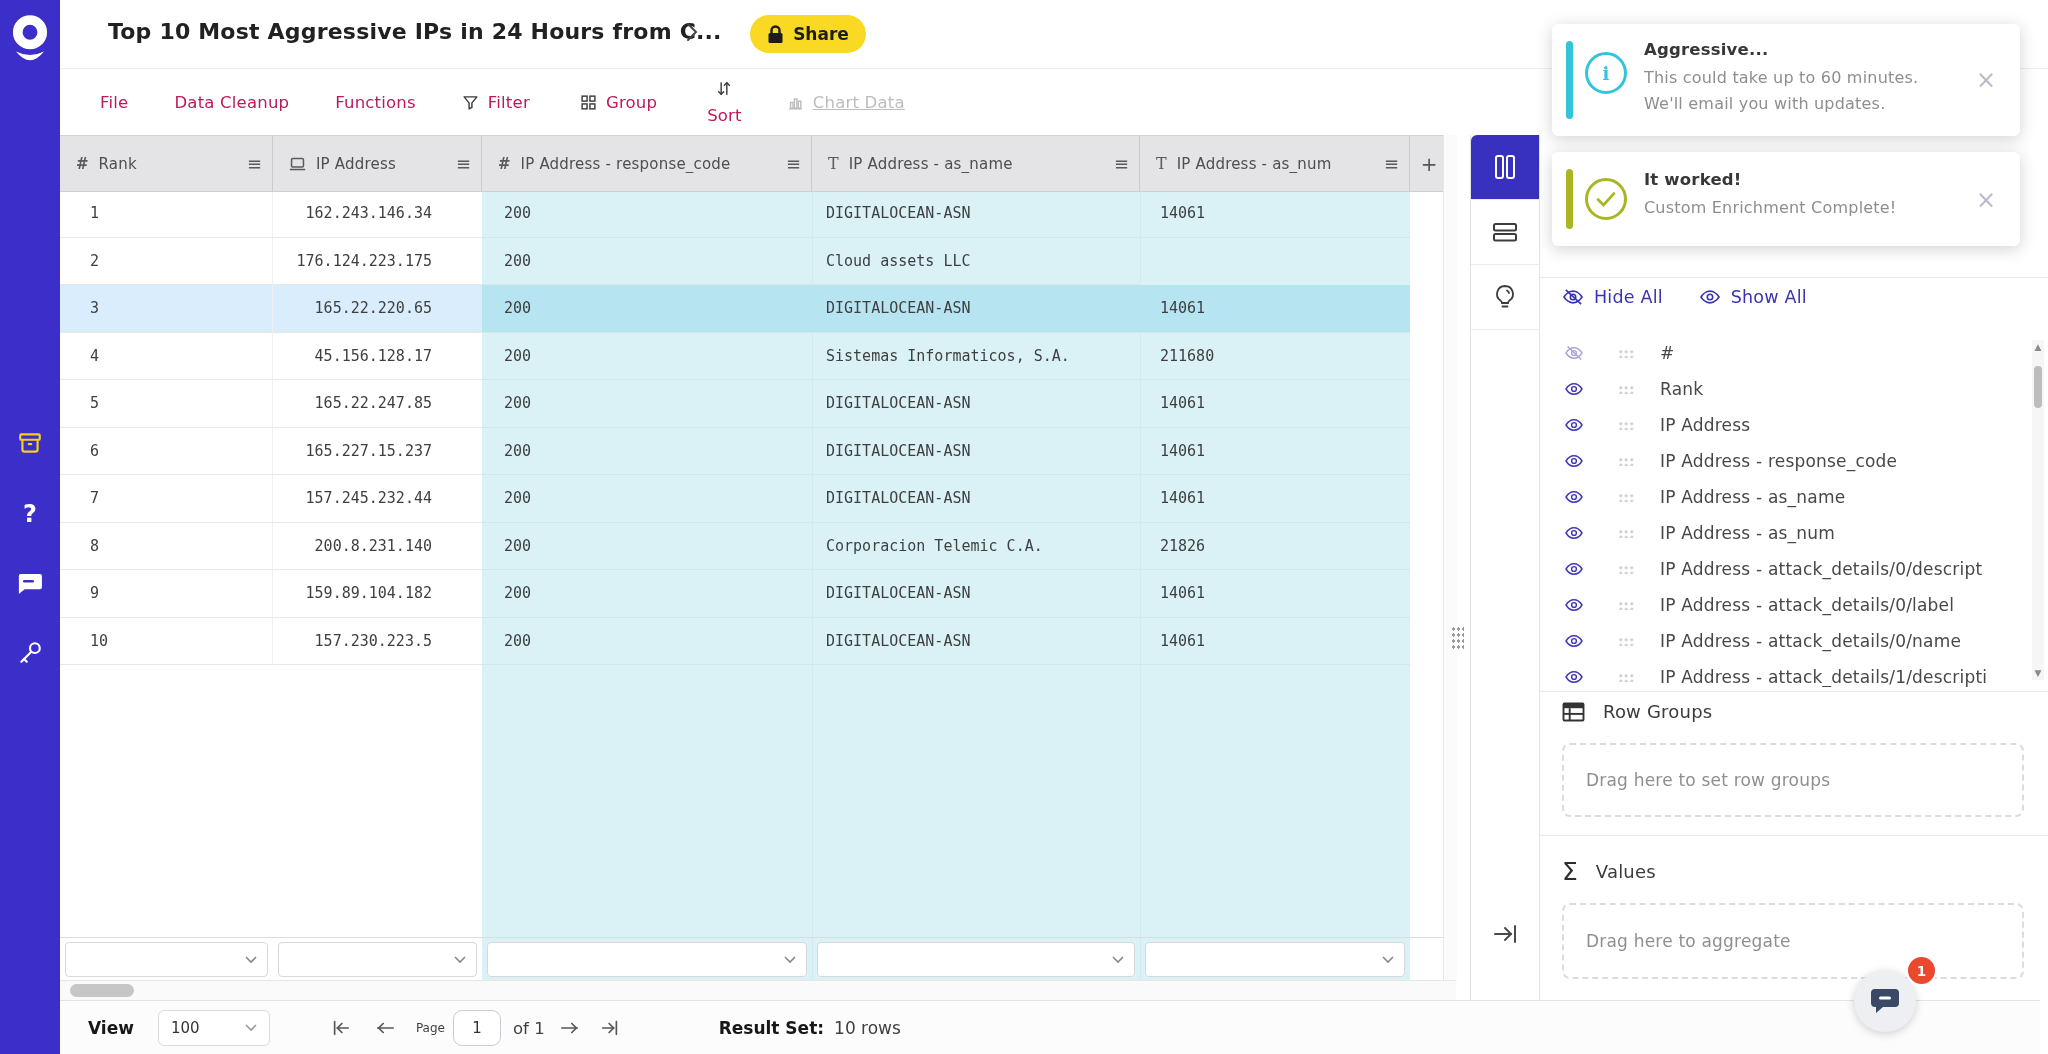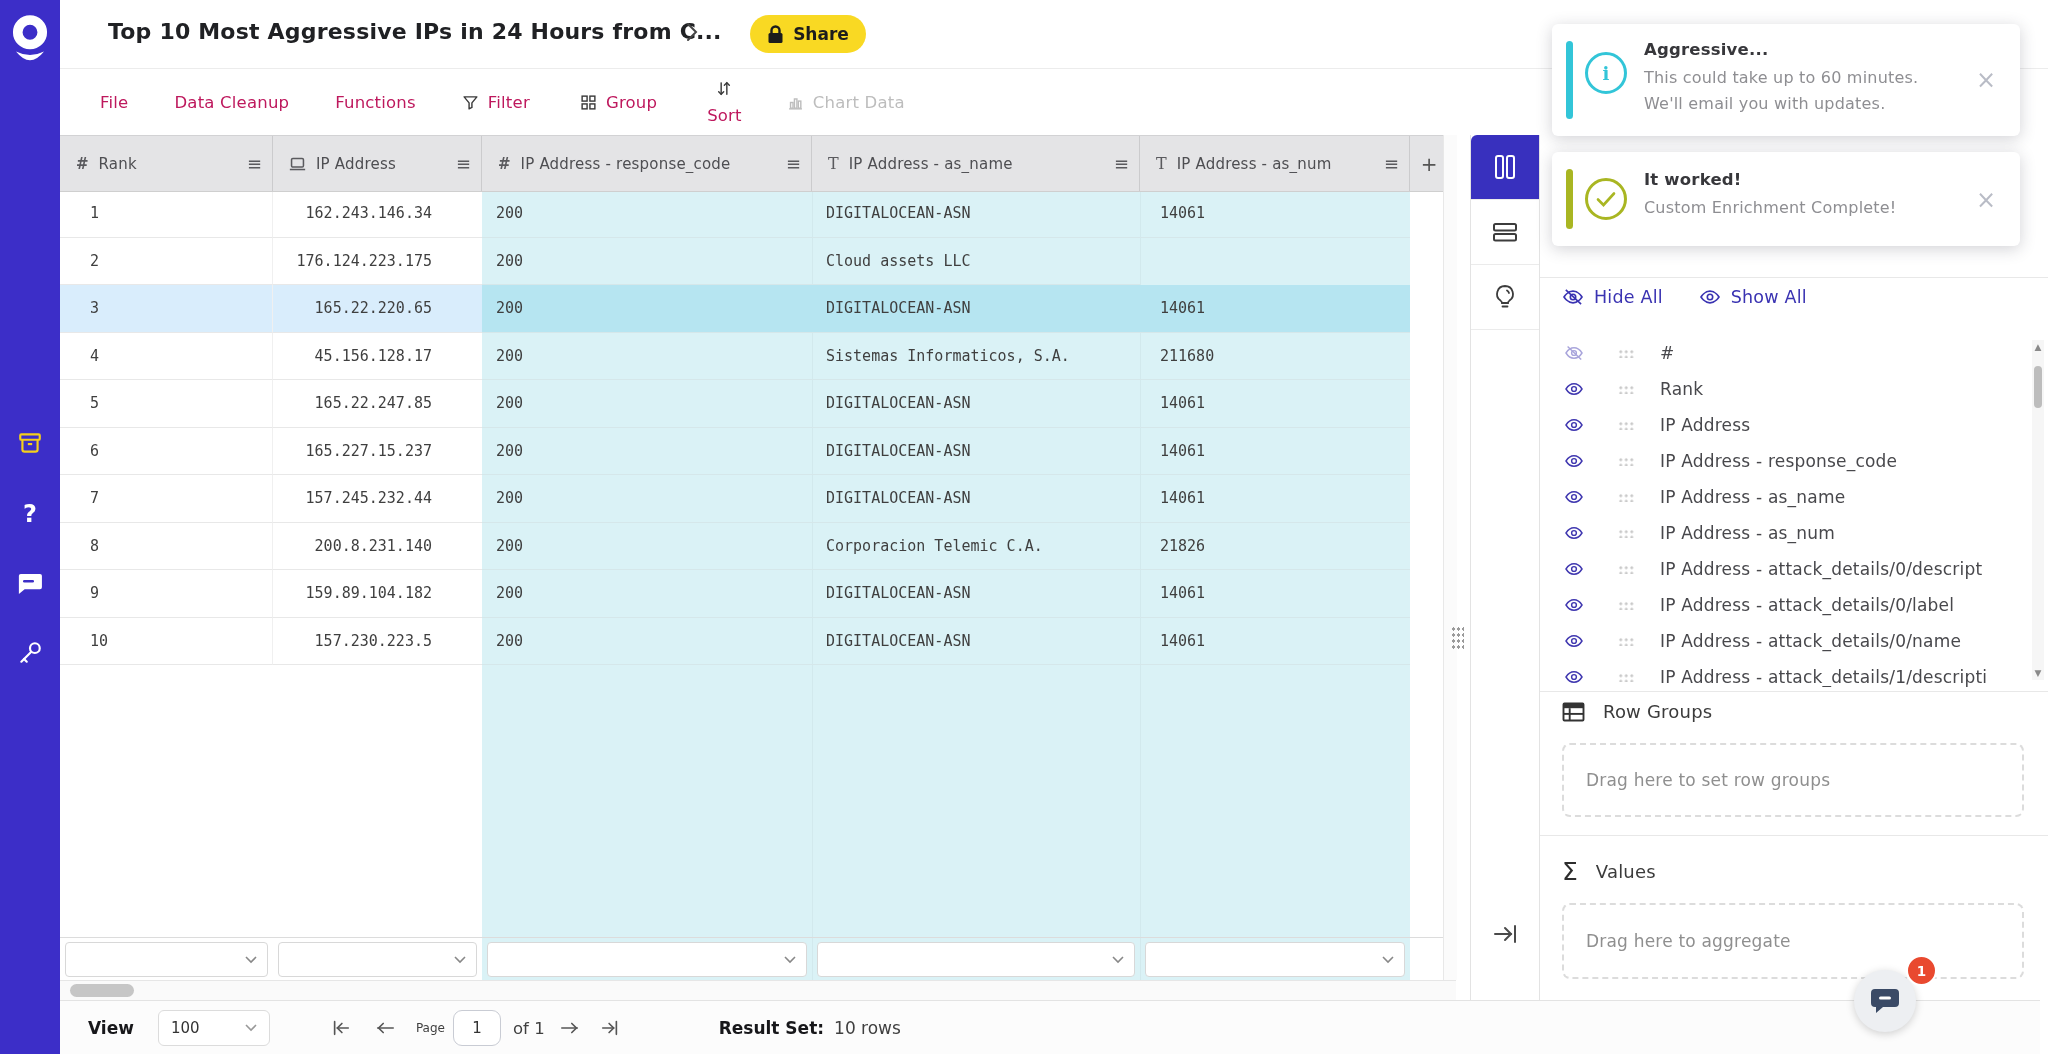--- a/index.html
+++ b/index.html
@@ -17,41 +17,41 @@
   .title-chev{position:absolute;left:624px;top:20px;}
   .share-btn{position:absolute;left:690px;top:15px;width:116px;height:38px;background:#F9D923;border-radius:19px;
     display:flex;align-items:center;justify-content:center;gap:9px;cursor:pointer;}
   .share-btn span{font-size:17px;font-weight:600;color:#1c1c1c;}
 
   
   .menubar{left:60px;top:69px;width:1988px;height:66px;background:#fff;display:flex;align-items:center;}
   .menu-item{display:flex;align-items:center;gap:9px;font-size:16.5px;color:#be185d;cursor:pointer;letter-spacing:.2px;}
   .menu-item.disabled{color:#BDBDBD;cursor:default;}
   .mi-file{margin-left:40px;} .mi-dc{margin-left:46px;} .mi-fn{margin-left:46px;}
-  .mi-filter{margin-left:46px;} .mi-group{margin-left:50px;} .mi-sort{margin-left:50px;flex-direction:column;} .mi-chart{margin-left:45px;}
+  .mi-filter{margin-left:46px;} .mi-group{margin-left:50px;} .mi-sort{margin-left:50px;flex-direction:column;} .mi-chart{margin-left:45px;text-decoration:underline;}
 
   
   .tbl-header{left:60px;top:135px;width:1383px;height:55px;background:#E4E4E6;border-top:1px solid #D2D2D4;border-bottom:1px solid #CFCFCF;display:flex;z-index:2;}
   .h-cell{position:relative;display:flex;align-items:center;border-right:1px solid #CBCBCD;box-sizing:border-box;padding:0 10px 0 16px;gap:10px;cursor:pointer;}
   .h-cell .lbl{font-size:15px;color:#4e4e52;letter-spacing:.2px;white-space:nowrap;overflow:hidden;}
   .h-cell .tico{font-size:15px;font-weight:600;color:#5a5a5e;}
   .h-cell .tico.serif{font-family:"DejaVu Serif",serif;font-weight:400;font-size:16px;}
   .h-menu{margin-left:auto;font-size:18px;color:#5a5a5e;cursor:pointer;}
   .h-plus{width:32px;display:flex;align-items:center;justify-content:center;font-size:20px;color:#555;border-right:none;}
 
   .cyan-underlay{left:482px;top:190px;width:928px;height:790px;background:#DAF2F6;z-index:0;}
   .cyan-underlay .vline{position:absolute;top:0;bottom:0;width:1px;background:rgba(0,0,0,.035);}
 
   .tbl-rows{left:60px;top:190px;width:1350px;z-index:1;}
   .t-row{display:flex;height:47.5px;box-sizing:border-box;}
   .t-cell{box-sizing:border-box;display:flex;align-items:center;font-family:"DejaVu Sans Mono","Liberation Mono",monospace;
     font-size:15px;color:#3f3f3f;border-bottom:1px solid #E8E8E8;white-space:nowrap;overflow:hidden;}
   .c0{width:213px;padding-left:30px;border-right:1px solid #F0F0F0;}
   .c1{width:209px;justify-content:flex-end;padding-right:50px;}
-  .c2{width:330px;padding-left:14px;border-bottom-color:#D5E7EA;}
+  .c2{width:330px;padding-left:22px;border-bottom-color:#D5E7EA;}
   .c3{width:328px;padding-left:14px;border-bottom-color:#D5E7EA;}
   .c4{width:270px;padding-left:20px;border-bottom-color:#D5E7EA;}
   .t-row.sel .c0,.t-row.sel .c1{background:#D9EDFC;}
   .t-row.sel .c2,.t-row.sel .c3,.t-row.sel .c4{background:#B6E5F1;}
 
   
   .filter-line{left:60px;top:937px;width:1383px;height:1px;background:#DCDCDC;z-index:2;}
   .filter-row{left:60px;top:937px;width:1350px;height:43px;display:flex;z-index:2;}
   .f-cell{box-sizing:border-box;padding:5px;}
   .f-input{height:33px;background:#fff;border:1px solid #D8D8D8;border-radius:4px;display:flex;align-items:center;

